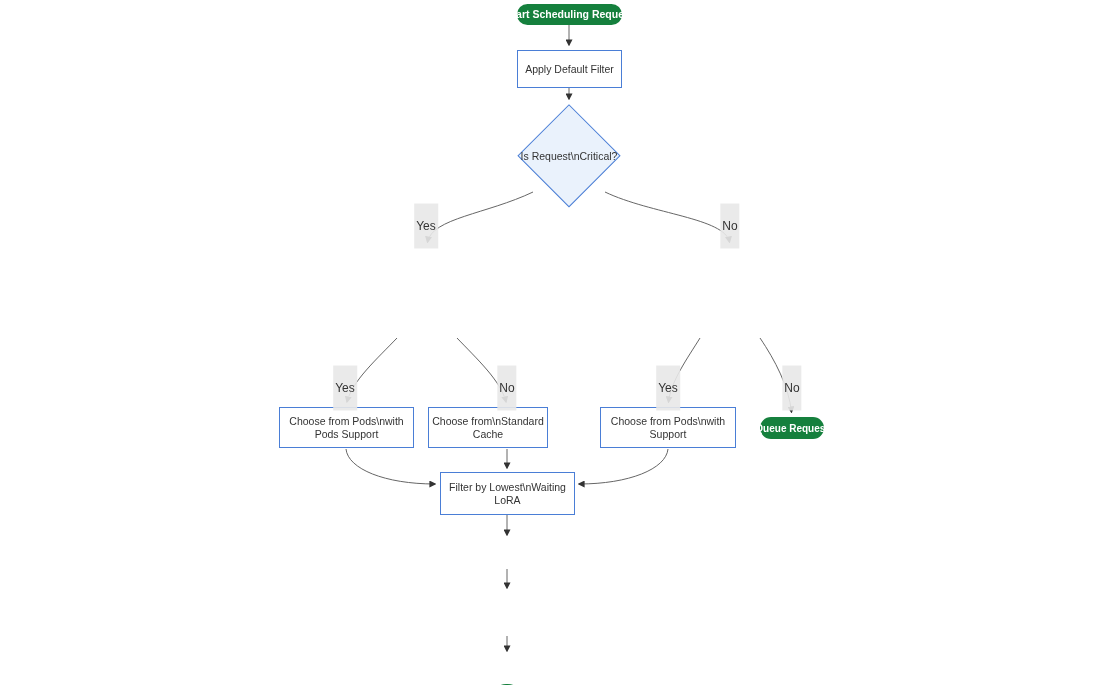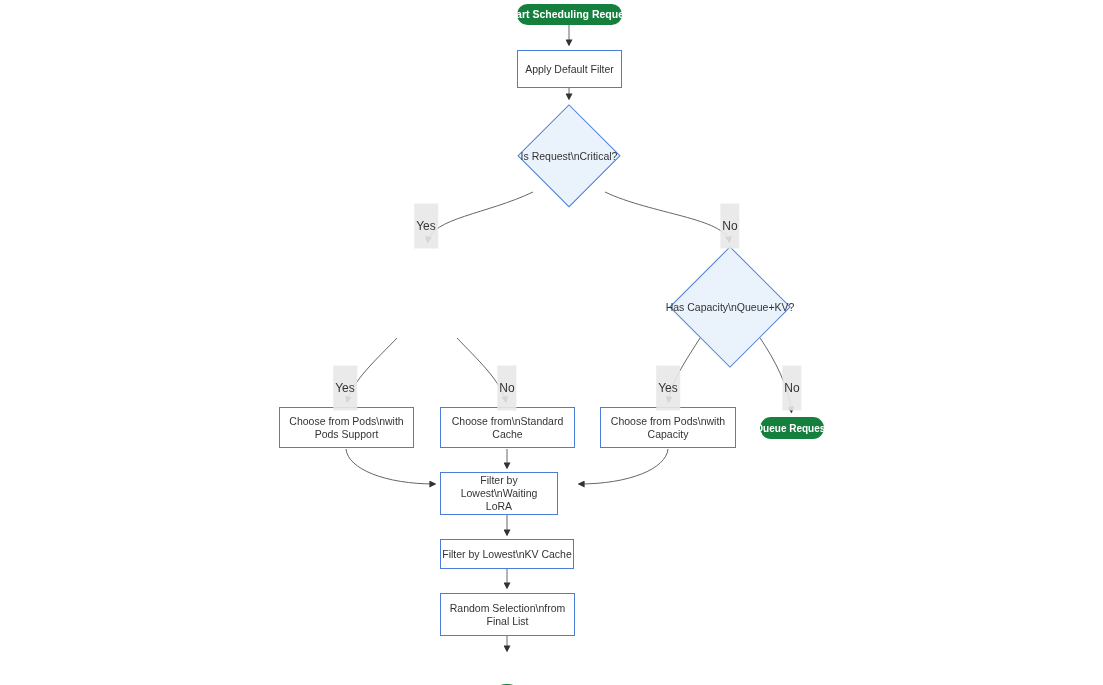--- a/index.html
+++ b/index.html
@@ -86,57 +86,46 @@
   <div class="node rect" style="left:517px;top:50px;width:105px;height:38px">
     <span class="ln">Apply Default Filter</span>
   </div>
 
   <div class="node diamond" style="left:517px;top:104px;width:104px;height:104px">
     <div class="diamond-shape"></div>
     <span class="diamond-label">Is Request\nCritical?</span>
   </div>
 
 
-  <div class="node diamond" style="left:669px;top:246px;width:122px;height:122px">
-    <div class="diamond-shape"></div>
-    <span class="diamond-label">Has Capacity\nQueue+KV?</span>
-  </div>
 
   <div class="node rect" style="left:279px;top:407px;width:135px;height:41px">
     <span class="ln">Choose from Pods\nwith</span>
     <span class="ln">Pods Support</span>
   </div>
 
-  <div class="node rect" style="left:440px;top:407px;width:135px;height:41px">
+  <div class="node rect" style="left:428px;top:407px;width:120px;height:41px">
     <span class="ln">Choose from\nStandard</span>
     <span class="ln">Cache</span>
   </div>
 
   <div class="node rect" style="left:600px;top:407px;width:136px;height:41px">
     <span class="ln">Choose from Pods\nwith</span>
-    <span class="ln">Capacity</span>
+    <span class="ln">Support</span>
   </div>
 
   <div class="node pill" style="left:760px;top:417px;width:64px;height:22px;font-size:10px">
     <span class="ln">Queue Request</span>
   </div>
 
-  <div class="node rect" style="left:440px;top:472px;width:118px;height:43px">
+  <div class="node rect" style="left:440px;top:472px;width:135px;height:43px">
     <span class="ln">Filter by Lowest\nWaiting</span>
     <span class="ln">LoRA</span>
   </div>
 
-  <div class="node rect" style="left:440px;top:539px;width:134px;height:30px">
-    <span class="ln">Filter by Lowest\nKV Cache</span>
-  </div>
 
-  <div class="node rect" style="left:440px;top:593px;width:135px;height:43px">
-    <span class="ln">Random Selection\nfrom</span>
-    <span class="ln">Final List</span>
-  </div>
 
   <div class="node pill" style="left:492px;top:684px;width:30px;height:28px;border-radius:14px">
     <span class="ln">End</span>
   </div>
 
   <div class="edge-label" style="left:426px;top:226px">Yes</div>
   <div class="edge-label" style="left:730px;top:226px">No</div>
   <div class="edge-label" style="left:345px;top:388px">Yes</div>
   <div class="edge-label" style="left:507px;top:388px">No</div>
   <div class="edge-label" style="left:668px;top:388px">Yes</div>

